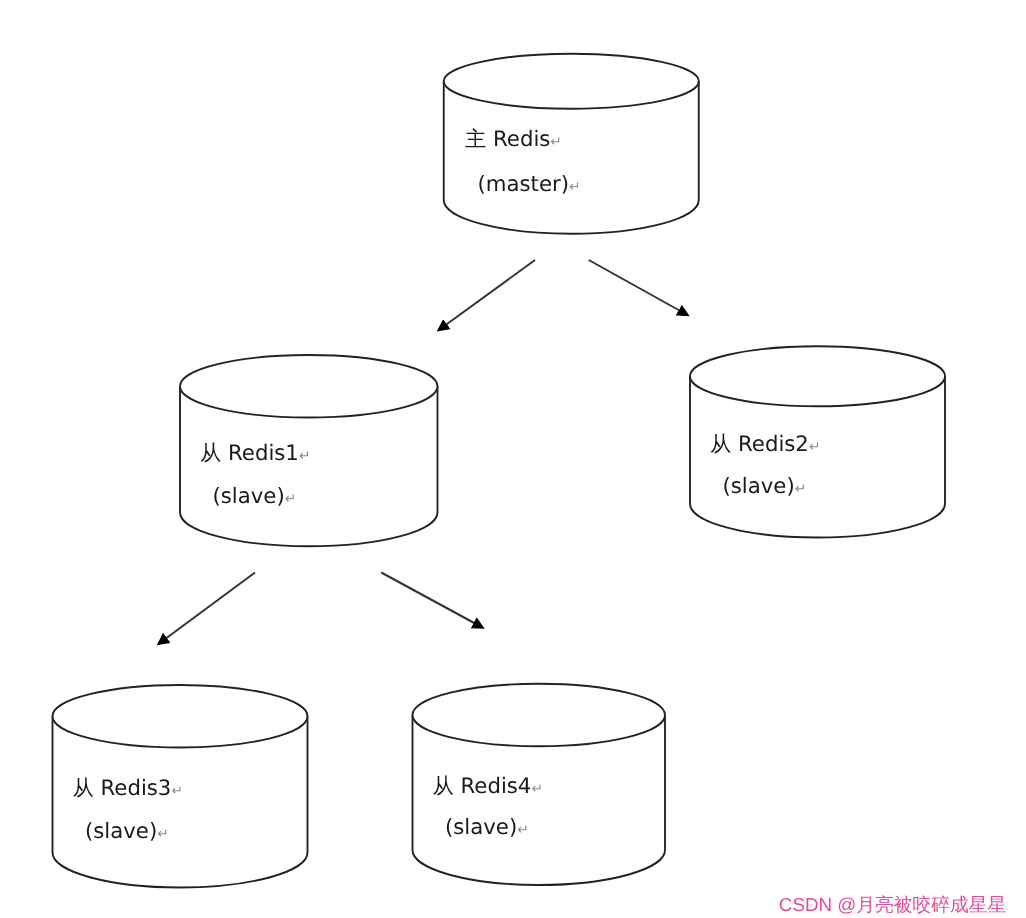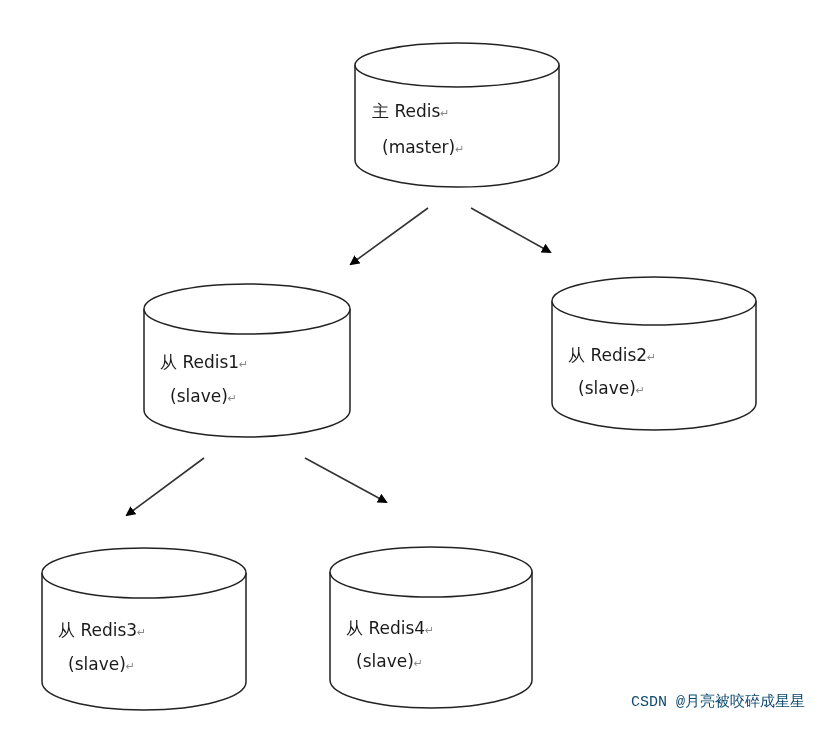--- a/index.html
+++ b/index.html
@@ -1,22 +1,22 @@
 <!DOCTYPE html>
 <html><head>
 <meta charset="utf-8">
 <style>
   html, body { margin: 0; padding: 0; background: #ffffff; }
   body { width: 821px; height: 734px; position: relative; overflow: hidden;
          font-family: "Liberation Sans", "DejaVu Sans", sans-serif; }
   #diagram { position: absolute; left: 0; top: 0; }
   .node-label { font-family: "DejaVu Sans", "Liberation Sans", sans-serif; font-size: 17px; fill: #1a1a1a; }
   .ret { font-size: 11px; fill: #8a8a8a; }
-  .watermark { position: absolute; right: 16px; bottom: 23px; font-size: 15px; color: #0c4a6e;
-               font-family: Liberation Mono, monospace; }
+  .watermark { position: absolute; right: 16px; bottom: 0; font-size: 15px; color: #ec4899;
+               font-family: Liberation Sans, sans-serif; }
 </style>
 </head>
 <body>
 
 <svg id="diagram" width="821" height="734" viewBox="0 0 821 734" xmlns="http://www.w3.org/2000/svg">
   <defs>
     <marker id="arrowhead" markerWidth="10" markerHeight="10" refX="8" refY="5" orient="auto" markerUnits="userSpaceOnUse">
       <path d="M0,0 L10,5 L0,10 z" fill="#000"></path>
     </marker>
   </defs>

